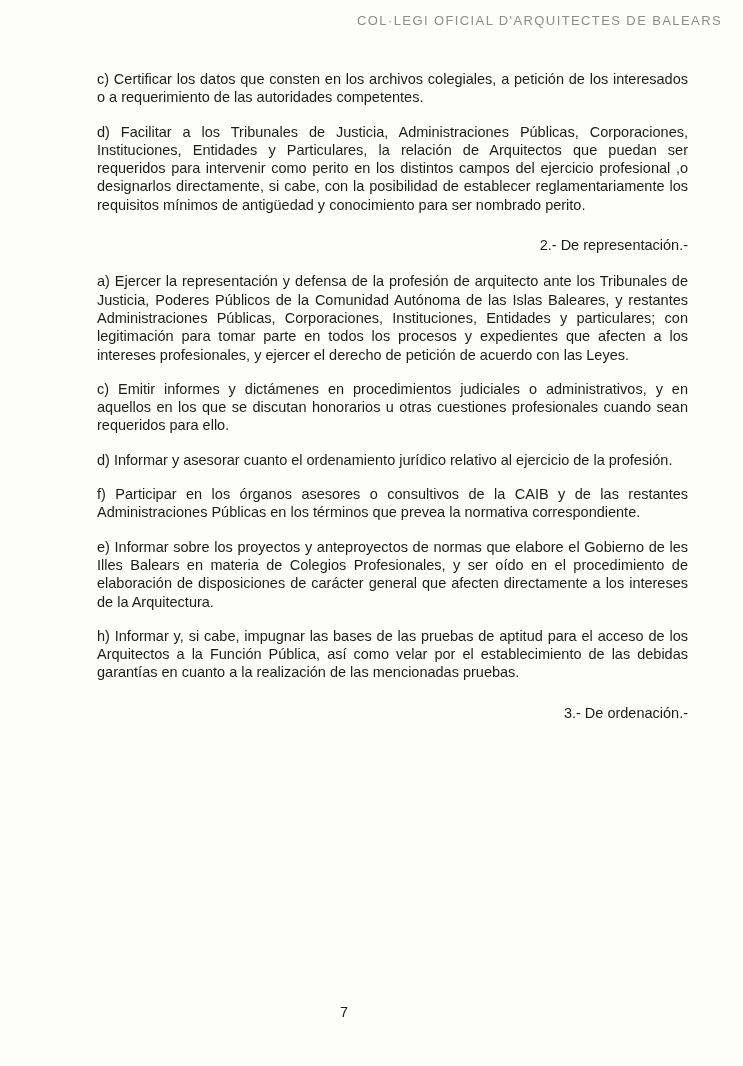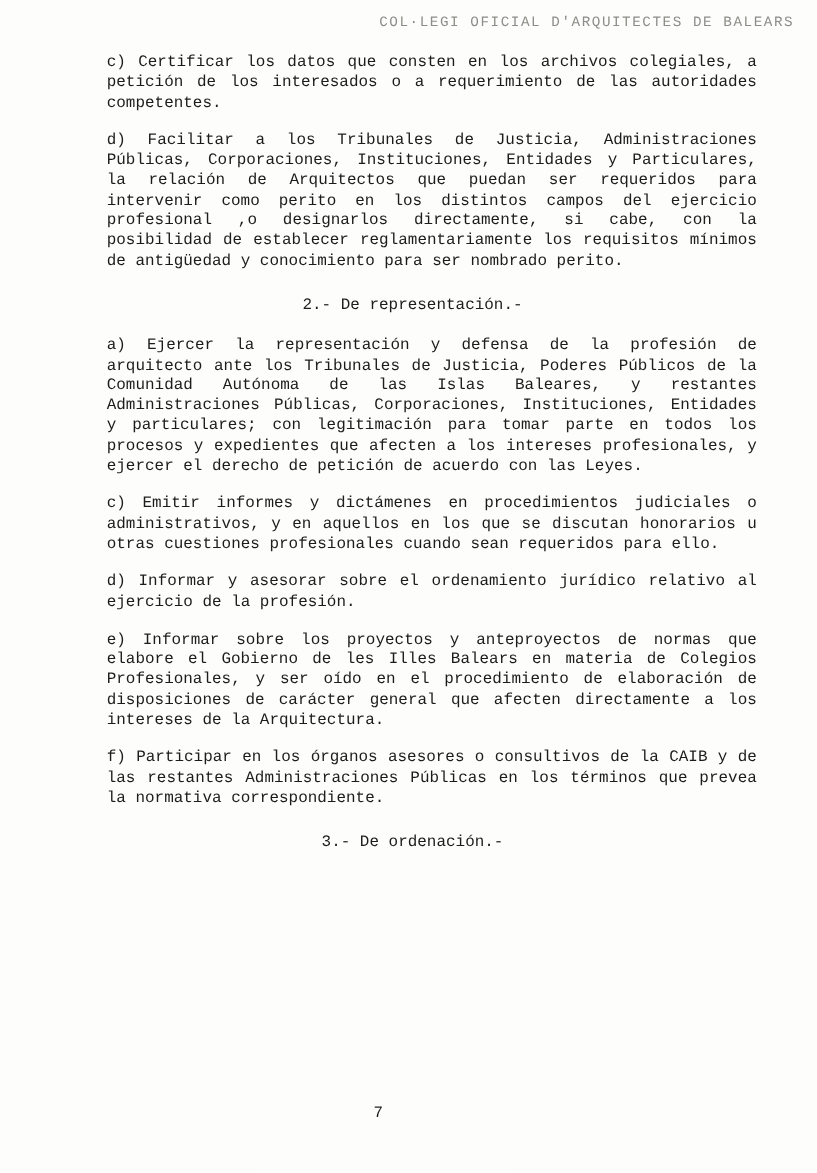--- a/index.html
+++ b/index.html
@@ -6,50 +6,50 @@
     margin: 0;
     padding: 0;
     background: #ffffff;
   }
   .page {
     position: relative;
     width: 743px;
     height: 1066px;
     background: #fdfdfb;
     overflow: hidden;
-    font-family: Liberation Mono, monospace;
+    font-family: Liberation Sans, sans-serif;
     color: #1c1c1c;
   }
   .running-header {
     position: absolute;
     top: 13px;
     right: 21px;
     font-size: 13px;
     letter-spacing: 1.4px;
     font-weight: normal;
     color: #8d8d88;
     white-space: nowrap;
   }
   .content {
     position: absolute;
-    top: 48px;
+    top: 70px;
     left: 62px;
     right: 55px;
   }
   .block {
     font-size: 14.5px;
     line-height: 18.3px;
     text-align: justify;
     margin: 0 0 16px 0;
   }
   .block.indent {
     margin-left: 35px;
   }
   .block.section-title {
-    text-align: center;
+    text-align: right;
     margin-top: 22px;
     margin-bottom: 18px;
   }
   .page-number {
     position: absolute;
     top: 1004px;
     left: 0;
     right: 55px;
     text-align: center;
     font-size: 14.5px;
@@ -69,27 +69,28 @@
 
     <div class="block indent">d) Facilitar a los Tribunales de Justicia, Administraciones Públicas, Corporaciones, Instituciones, Entidades y Particulares, la relación de Arquitectos que puedan ser requeridos para intervenir como perito en los distintos campos del ejercicio profesional ,o designarlos directamente, si cabe, con la posibilidad de establecer reglamentariamente los requisitos mínimos de antigüedad y conocimiento para ser nombrado perito.</div>
 
     <div class="block section-title">2.- De representación.-</div>
 
     <div class="block indent">a) Ejercer la representación y defensa de la profesión de arquitecto ante los Tribunales de Justicia, Poderes Públicos de la Comunidad Autónoma de las Islas Baleares, y restantes Administraciones Públicas, Corporaciones, Instituciones, Entidades y particulares; con legitimación para tomar parte en todos los procesos y expedientes que afecten a los intereses profesionales, y ejercer el derecho de petición de acuerdo con las Leyes.</div>
 
 
     <div class="block indent">c) Emitir informes y dictámenes en procedimientos judiciales o administrativos, y en aquellos en los que se discutan honorarios u otras cuestiones profesionales cuando sean requeridos para ello.</div>
 
-    <div class="block indent">d) Informar y asesorar sobre el ordenamiento jurídico relativo al ejercicio de la profesión.</div>
+    <div class="block indent">d) Informar y asesorar cuanto el ordenamiento jurídico relativo al ejercicio de la profesión.</div>
+
+    <div class="block indent">f) Participar en los órganos asesores o consultivos de la CAIB y de las restantes Administraciones Públicas en los términos que prevea la normativa correspondiente.</div>
 
     <div class="block indent">e) Informar sobre los proyectos y anteproyectos de normas que elabore el Gobierno de les Illes Balears en materia de Colegios Profesionales, y ser oído en el procedimiento de elaboración de disposiciones de carácter general que afecten directamente a los intereses de la Arquitectura.</div>
 
-    <div class="block indent">f) Participar en los órganos asesores o consultivos de la CAIB y de las restantes Administraciones Públicas en los términos que prevea la normativa correspondiente.</div>
 
-
+    <div class="block indent">h) Informar y, si cabe, impugnar las bases de las pruebas de aptitud para el acceso de los Arquitectos a la Función Pública, así como velar por el establecimiento de las debidas garantías en cuanto a la realización de las mencionadas pruebas.</div>
 
 
     <div class="block section-title">3.- De ordenación.-</div>
 
 
 
   </div>
 
   <div class="page-number">7</div>
 

